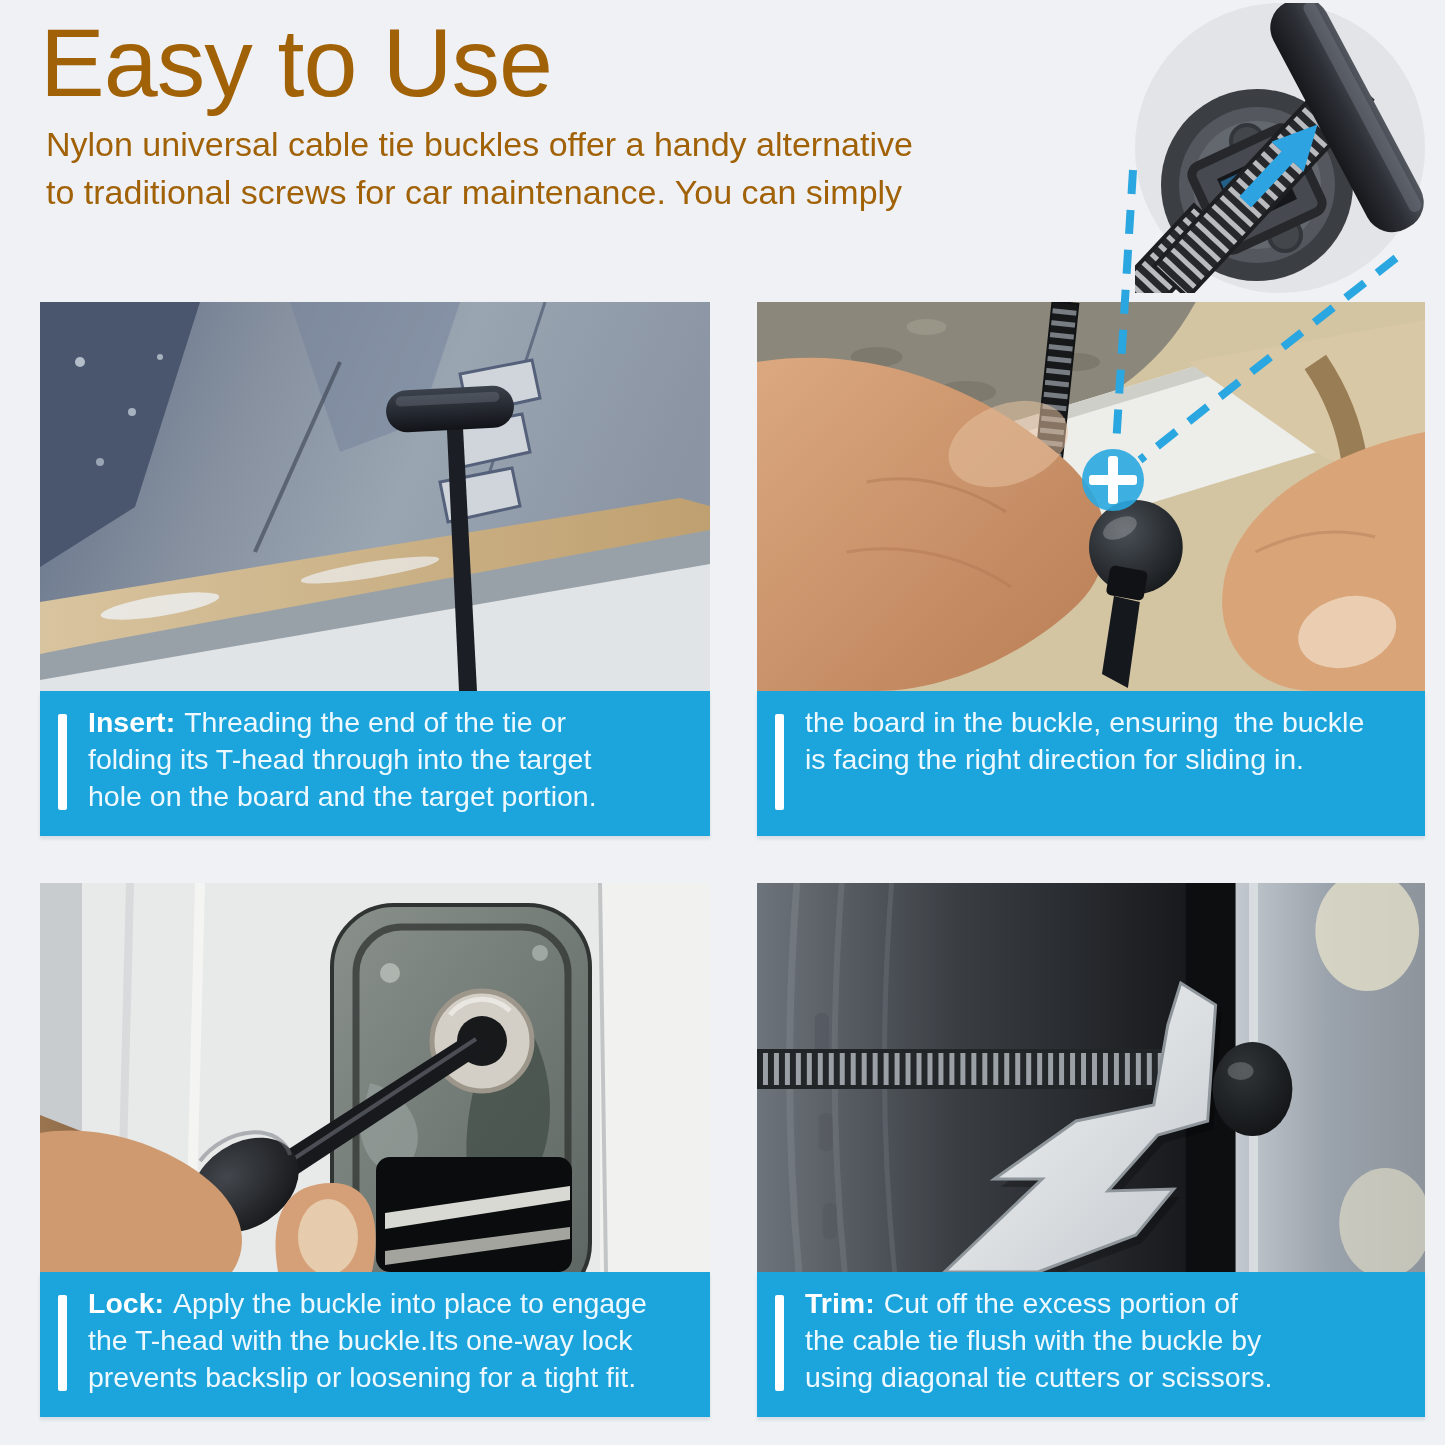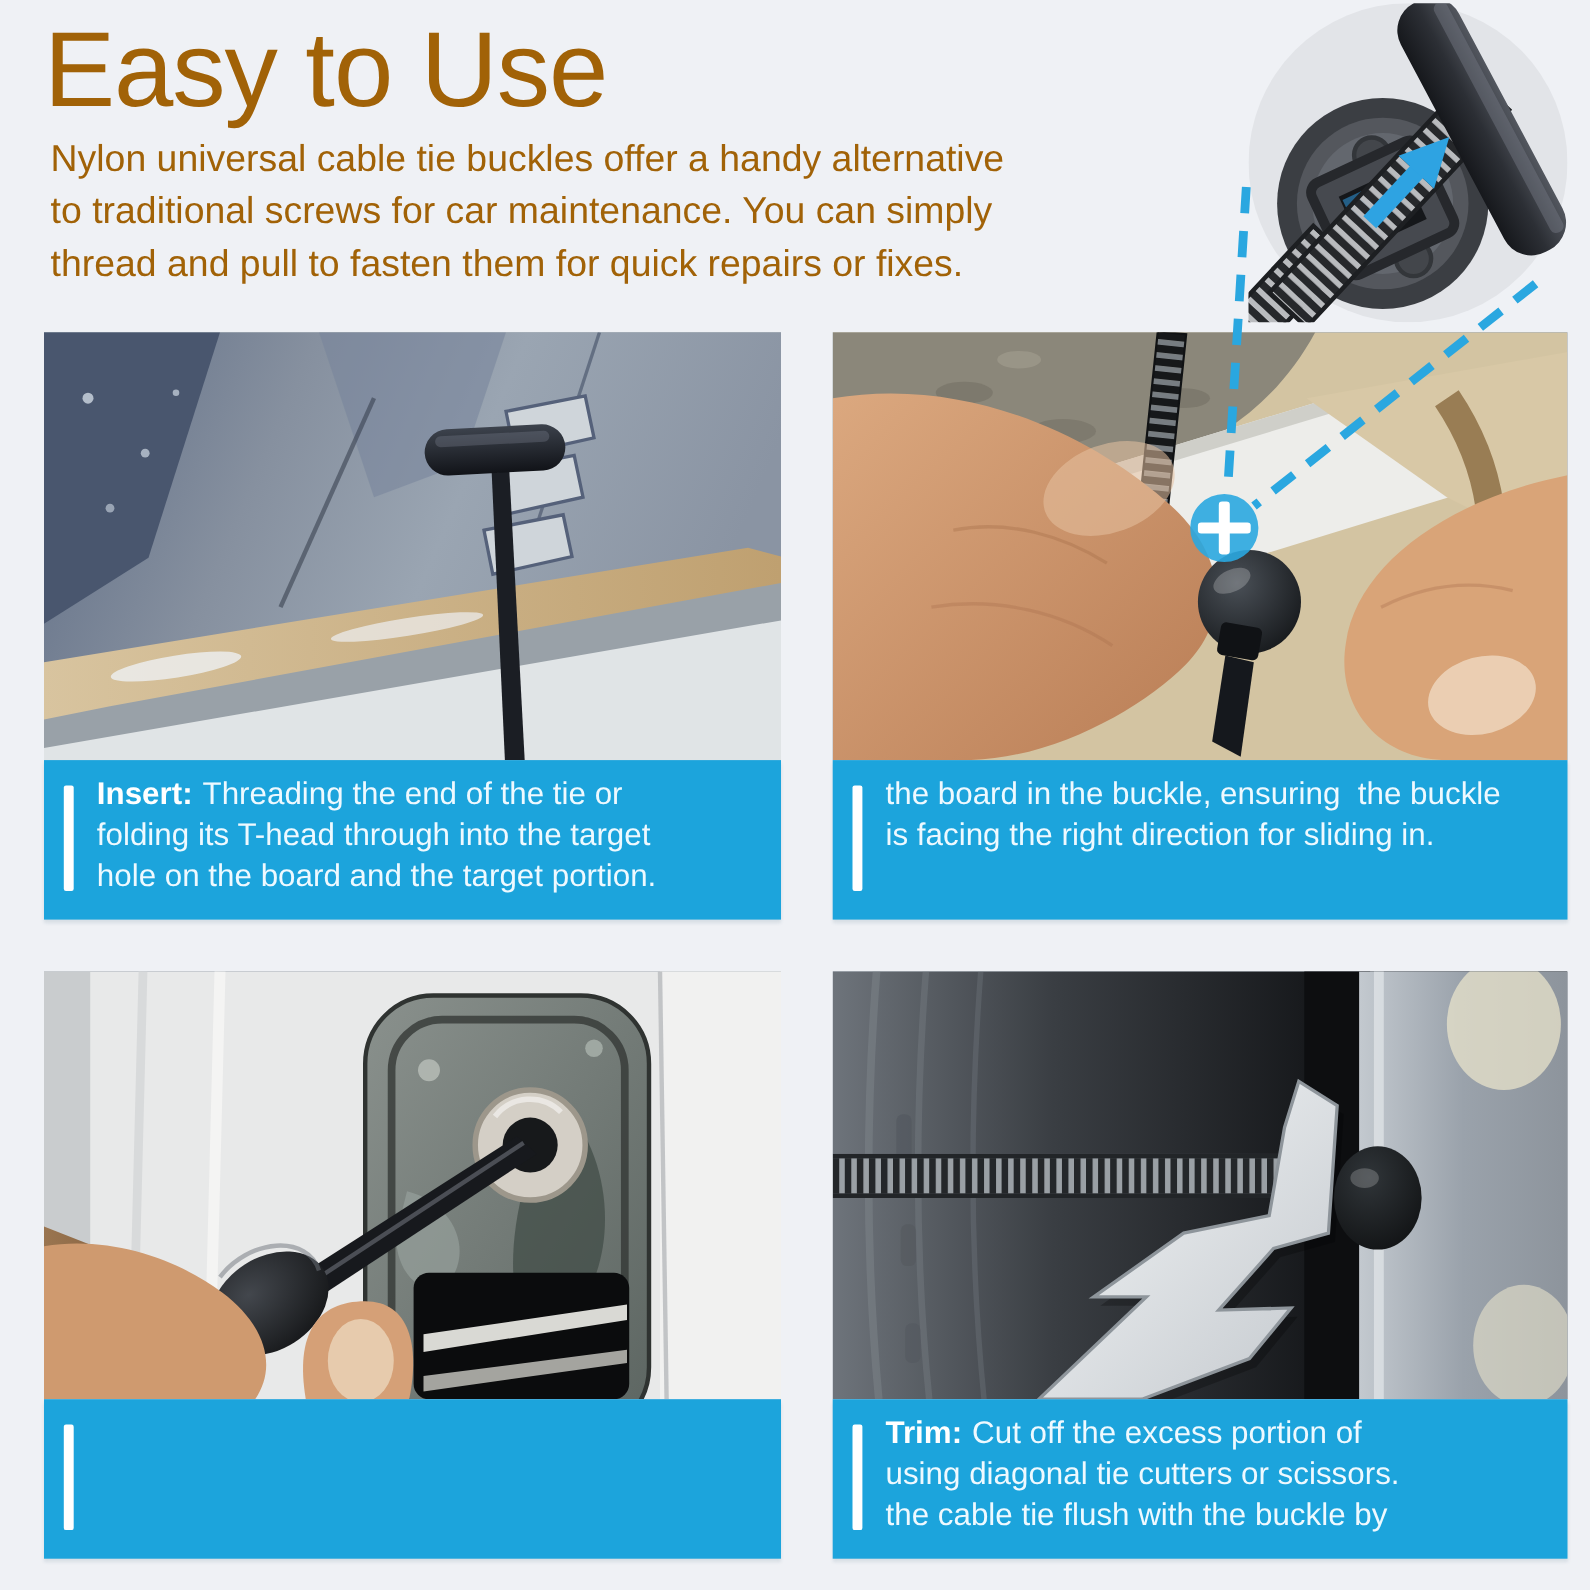--- a/index.html
+++ b/index.html
@@ -27,21 +27,20 @@
 </head>
 <body>
 
 <div class="page">
 
   <h1 class="title">Easy to Use</h1>
 
   <div class="intro">
     <span class="iline">Nylon universal cable tie buckles offer a handy alternative</span>
     <span class="iline">to traditional screws for car maintenance. You can simply</span>
-    <span class="iline">thread and pull to fasten them for quick repairs or fixes.</span>
   </div>
 
   <div class="inset" aria-label="Close-up render of a T-head cable tie strap threaded through a round buckle, blue arrow showing pull direction">
     <svg viewBox="0 0 290 290">
       <defs>
         <pattern id="tpat" patternUnits="userSpaceOnUse" width="12" height="46">
           <rect x="0" y="0" width="7" height="46" fill="#26282b"></rect>
           <rect x="7" y="0" width="5" height="46" fill="#b9bbbe"></rect>
         </pattern>
         <linearGradient id="hg" x1="0" y1="0" x2="0" y2="1">
@@ -226,20 +225,25 @@
           <polygon points="0,232 122,280 162,312 120,346 0,322" fill="url(#bronze)"></polygon>
           <line x1="20" y1="270" x2="120" y2="300" stroke="#4e331d" stroke-width="5" opacity=".6"></line>
           <polygon points="0,332 132,352 100,389 0,389" fill="#7c5835"></polygon>
           <path d="M0,250 C60,240 122,262 162,292 C202,322 212,360 192,389 L0,389 Z" fill="#cf9a6f"></path>
           <path d="M238,389 C228,330 248,300 292,300 C332,300 342,340 332,389 Z" fill="#d5a077"></path>
           <ellipse cx="288" cy="354" rx="30" ry="38" fill="#e9cfb2" opacity=".9"></ellipse>
         </svg>
       </div>
       <div class="caption">
         <div class="accent"></div>
+        <div class="cap-text">
+          <span class="line"><strong><span>Lock</span><span>:</span></strong><span class="dln">Apply the buckle into place to engage</span></span>
+          <span class="line">the T-head with the buckle.Its one-way lock</span>
+          <span class="line">prevents backslip or loosening for a tight fit.</span>
+        </div>
       </div>
     </div>
 
     <div class="card">
       <div class="photo" aria-label="Cutting the excess cable tie strap flush with the buckle near a tire">
         <svg viewBox="0 0 670 389" preserveAspectRatio="none">
           <defs>
             <linearGradient id="tire" x1="0" y1="0" x2="1" y2="0">
               <stop offset="0" stop-color="#6e747b"></stop>
                 <stop offset=".3" stop-color="#3a3e43"></stop>
@@ -283,22 +287,22 @@
           <polygon transform="translate(6,8)" opacity=".25" fill="#000000" points="425,100 460,122 452,238 402,252 352,308 418,306 380,352 282,389 188,389 286,296 238,296 320,238 398,222 412,142"></polygon>
           <polygon fill="url(#steel)" stroke="#8e959b" stroke-width="3" points="425,100 460,122 452,238 402,252 352,308 418,306 380,352 282,389 188,389 286,296 238,296 320,238 398,222 412,142"></polygon>
           <ellipse cx="497" cy="206" rx="40" ry="47" fill="url(#dome4)"></ellipse>
           <ellipse cx="485" cy="188" rx="13" ry="9" fill="#ffffff" opacity=".2"></ellipse>
         </svg>
       </div>
       <div class="caption">
         <div class="accent"></div>
         <div class="cap-text">
           <span class="line"><strong><span>Trim</span><span>:</span></strong><span class="dln">Cut off the excess portion of</span></span>
+          <span class="line">the cable tie flush with the buckle by</span>
           <span class="line">using diagonal tie cutters or scissors.</span>
-          <span class="line">the cable tie flush with the buckle by</span>
         </div>
       </div>
     </div>
 
   </div>
 
   <svg class="overlay" viewBox="0 0 1445 1445">
     <line x1="1133" y1="170" x2="1116" y2="446" stroke="#2aa7e0" stroke-width="8" stroke-dasharray="24 16"></line>
     <line x1="1396" y1="258" x2="1140" y2="460" stroke="#2aa7e0" stroke-width="8" stroke-dasharray="24 16"></line>
     <g>

